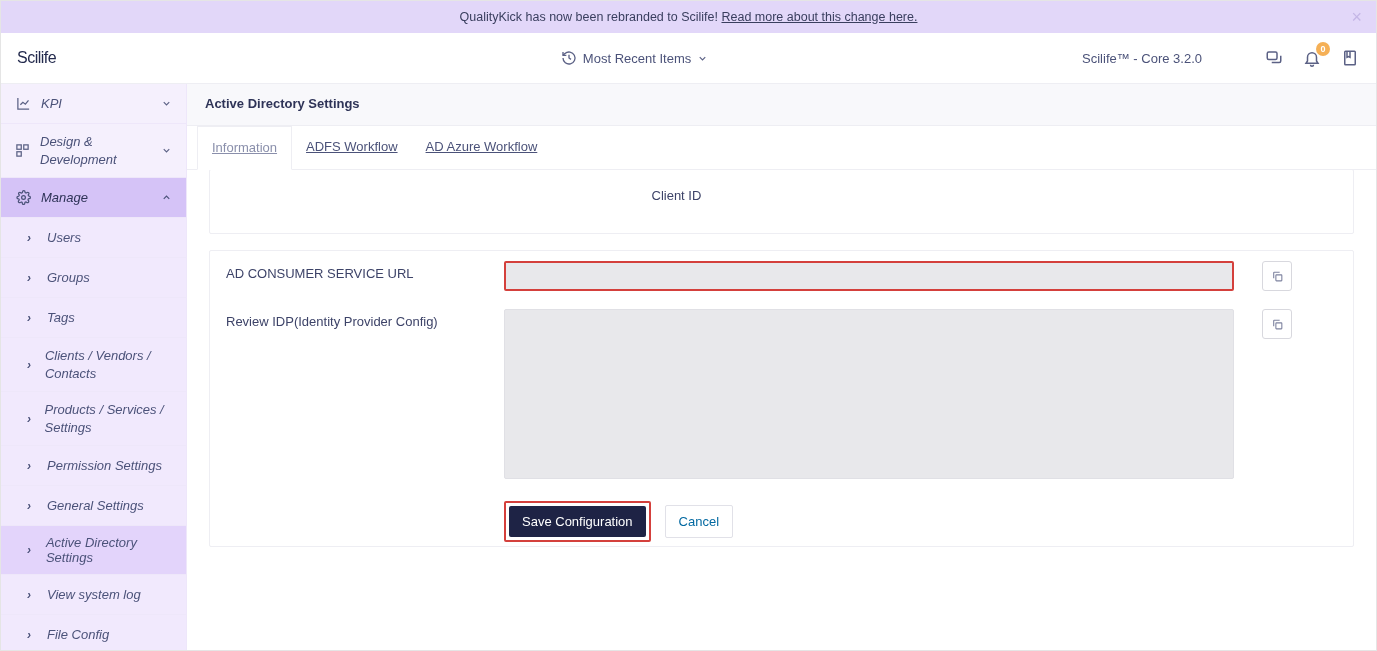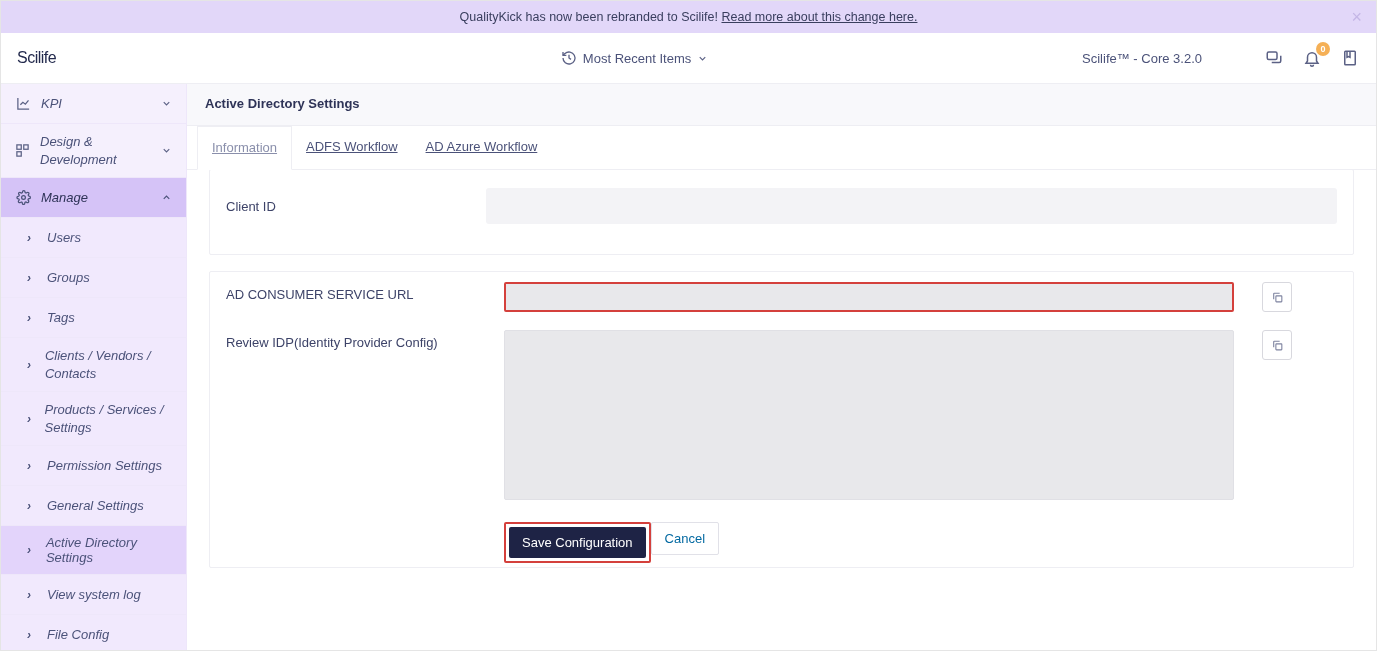--- a/index.html
+++ b/index.html
@@ -172,20 +172,21 @@
     .panel {
       border: 1px solid #eeeef3;
       border-radius: 2px;
       margin-top: -1px;
     }
     .panel + .panel { margin-top: 16px; }
     .panel-row1 {
       display: flex;
       align-items: center;
       padding: 18px 16px 30px;
+      flex-direction: column;
     }
     .panel-row1 .label { width: 260px; color: #3d4368; }
     .panel-row1 .wideinput {
       flex: 1;
       height: 36px;
       background: #f3f3f6;
       border-radius: 3px;
     }
     .config-row {
       display: flex;
@@ -217,23 +218,23 @@
     .textarea {
       flex: 1;
       height: 170px;
       background: #e8e8eb;
       border: 1px solid #e0e0e5;
       border-radius: 2px;
       max-width: 730px;
     }
     .footer-row {
       display: flex;
-      align-items: flex-start;
+      align-items: center;
       padding: 14px 16px 4px 294px;
-      gap: 0;
+      gap: 14px;
     }
     .save-wrap {
       padding: 3px;
       border: 2px solid #d4403c;
       display: inline-block;
       border-radius: 2px;
     }
     .save-btn {
       background: #1e2345;
       color: #fff;

